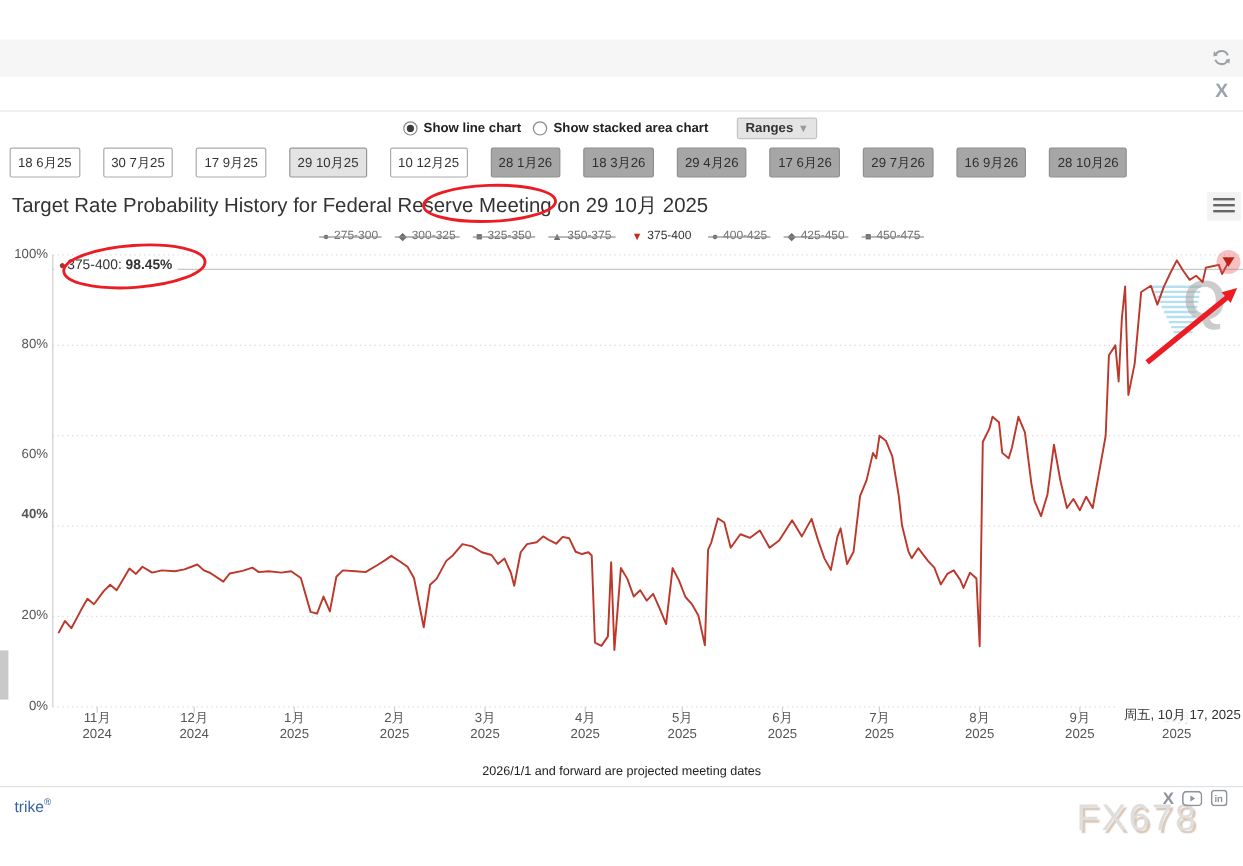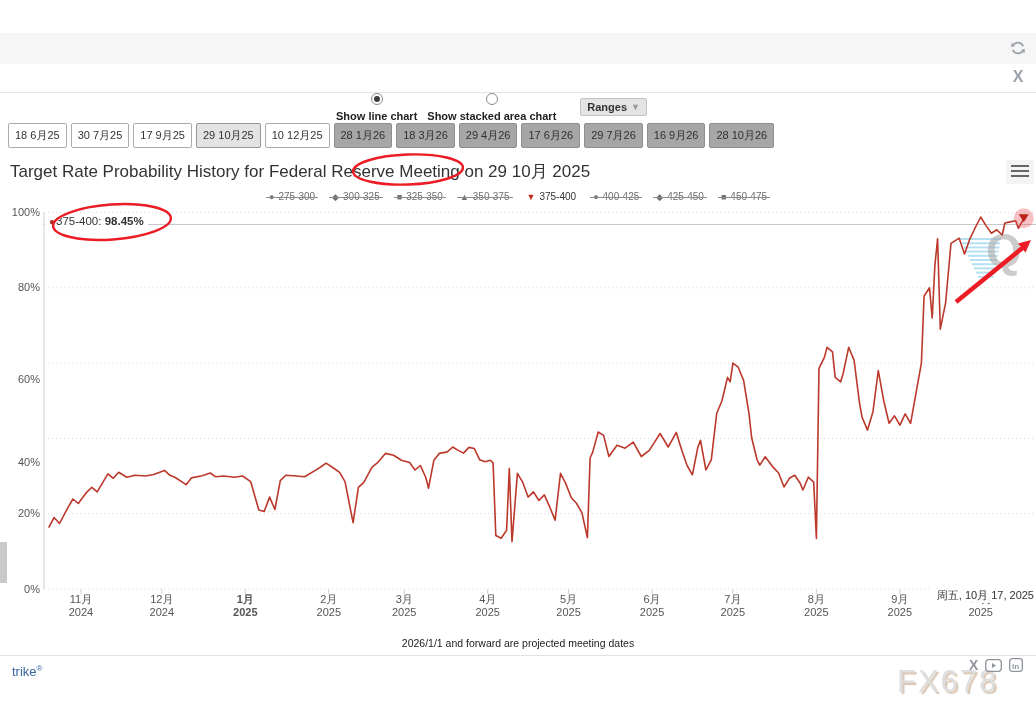--- a/index.html
+++ b/index.html
@@ -7,25 +7,25 @@
           font-family:"Liberation Sans",sans-serif;color:#333;}
   
   .band-gray{position:absolute;left:0;top:33px;width:1036px;height:31px;background:#f6f6f6;}
   .band-white{position:absolute;left:0;top:64px;width:1036px;height:28px;background:#fff;border-bottom:1px solid #e7e7e7;}
   .refresh-btn{position:absolute;right:8px;top:5px;width:20px;height:20px;cursor:pointer;}
   .share-x{position:absolute;right:8px;top:3px;width:20px;height:20px;color:#9aa2ac;font-weight:bold;font-size:16px;text-align:center;line-height:20px;cursor:pointer;}
   
   .controls{position:absolute;left:336px;top:98px;height:18px;display:flex;align-items:center;gap:10px;font-size:11px;font-weight:bold;color:#222;}
   .radio{width:12px;height:12px;border:1px solid #8a8a8a;border-radius:50%;background:#fff;display:inline-block;box-sizing:border-box;}
   .radio.sel::after{content:"";display:block;width:6px;height:6px;margin:2px;border-radius:50%;background:#3c3c3c;}
-  .radio-group{display:flex;align-items:center;gap:5px;flex-direction:column;}
+  .radio-group{display:flex;align-items:center;gap:5px;}
   .ranges-btn{margin-left:14px;background:#e4e4e4;border:1px solid #c3c3c3;border-radius:2px;padding:2px 6px;font-size:11px;font-weight:bold;color:#333;display:flex;align-items:center;gap:4px;cursor:pointer;}
   .ranges-btn .chev{color:#9a9a9a;font-size:9px;}
   
-  .tabs{position:absolute;left:8px;top:123px;display:flex;gap:4px;justify-content:center;}
+  .tabs{position:absolute;left:8px;top:123px;display:flex;gap:19px;justify-content:center;}
   .tab{font-size:11px;color:#333;background:#fff;border:1px solid #ababab;border-radius:2px;padding:4px 6px;white-space:nowrap;cursor:pointer;}
   .tab.active{background:#e3e3e3;border-color:#979797;}
   .tab.projected{background:#a6a6a6;border-color:#8f8f8f;color:#2f2f2f;}
   
   .chart-title{position:absolute;left:10px;top:160px;font-size:17px;color:#333;z-index:2;}
   .burger{position:absolute;left:1006px;top:160px;width:24px;height:20px;background:#f3f3f3;padding:2px;z-index:2;cursor:pointer;}
   .burger span{display:block;width:18px;height:2.5px;background:#666;margin:2.5px auto;}
   .legend{position:absolute;left:0;top:191px;width:1036px;display:flex;justify-content:center;gap:17px;z-index:2;}
   .legend-item{position:relative;font-size:10px;color:#6e6e6e;display:flex;align-items:center;gap:4px;cursor:pointer;}
   .legend-item .mk{font-size:9px;color:#6e6e6e;}
@@ -143,34 +143,34 @@
     </div>
 
   <div class="hover-tooltip">
     <span class="dot">●</span><span>375-400: </span><span class="val">98.45%</span>
   </div>
 
   <div id="yticks">
       <div class="y-tick" style="left: 4px; top: 205.95px;">100%</div>
       <div class="y-tick" style="left: 4px; top: 281.26px;">80%</div>
       <div class="y-tick" style="left: 4px; top: 356.57px; margin-top: 16px;">60%</div>
-      <div class="y-tick" style="left: 4px; top: 456px;">40%</div>
+      <div class="y-tick" style="left: 4px; top: 423px; font-weight: bold;">40%</div>
       <div class="y-tick" style="left: 4px; top: 507.19px;">20%</div>
       <div class="y-tick" style="left: 4px; top: 582.5px;">0%</div>
     </div>
   <div id="xticks">
       <div class="x-tick" style="left: 49px; top: 593px;">
         <div>11月</div>
         <div>2024</div>
       </div>
       <div class="x-tick" style="left: 129.808px; top: 593px;">
         <div>12月</div>
         <div>2024</div>
       </div>
-      <div class="x-tick" style="left: 213.31px; top: 593px; font-weight: bold;">
+      <div class="x-tick" style="left: 213.31px; top: 593px;">
         <div>1月</div>
         <div>2025</div>
       </div>
       <div class="x-tick" style="left: 296.811px; top: 593px;">
         <div>2月</div>
         <div>2025</div>
       </div>
       <div class="x-tick" style="left: 372.232px; top: 593px;">
         <div>3月</div>
         <div>2025</div>

